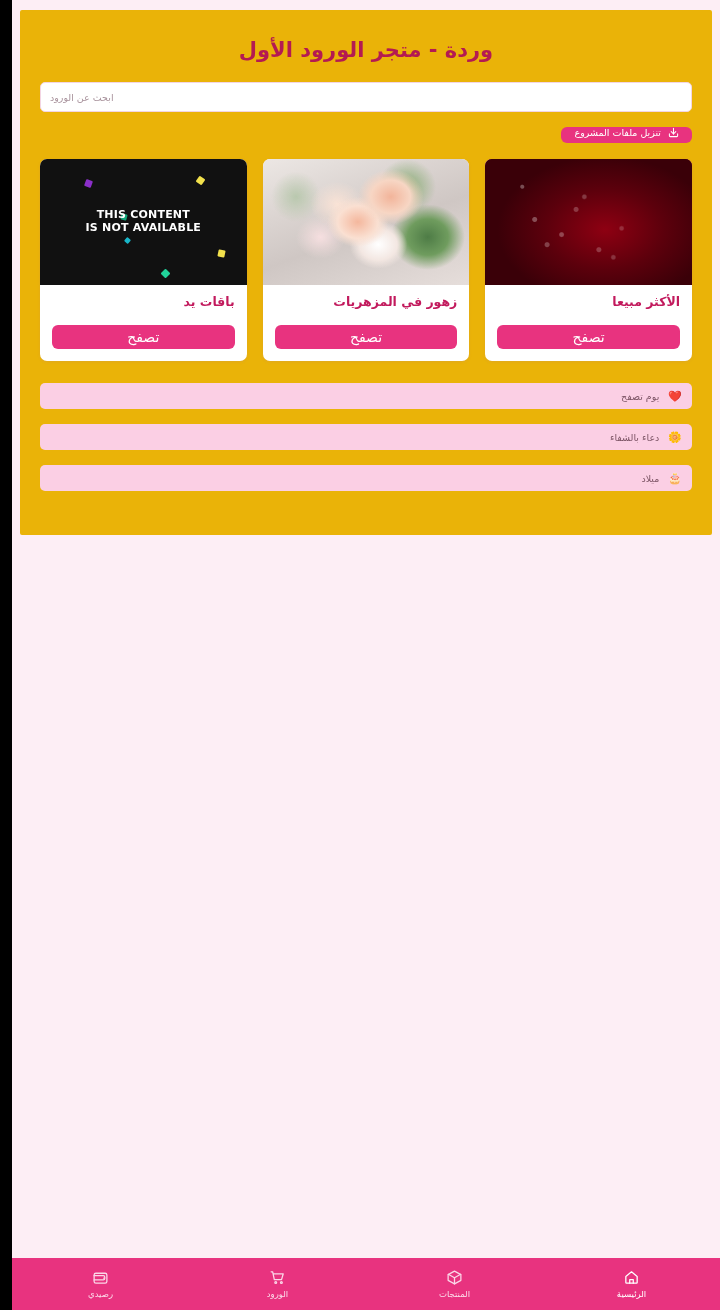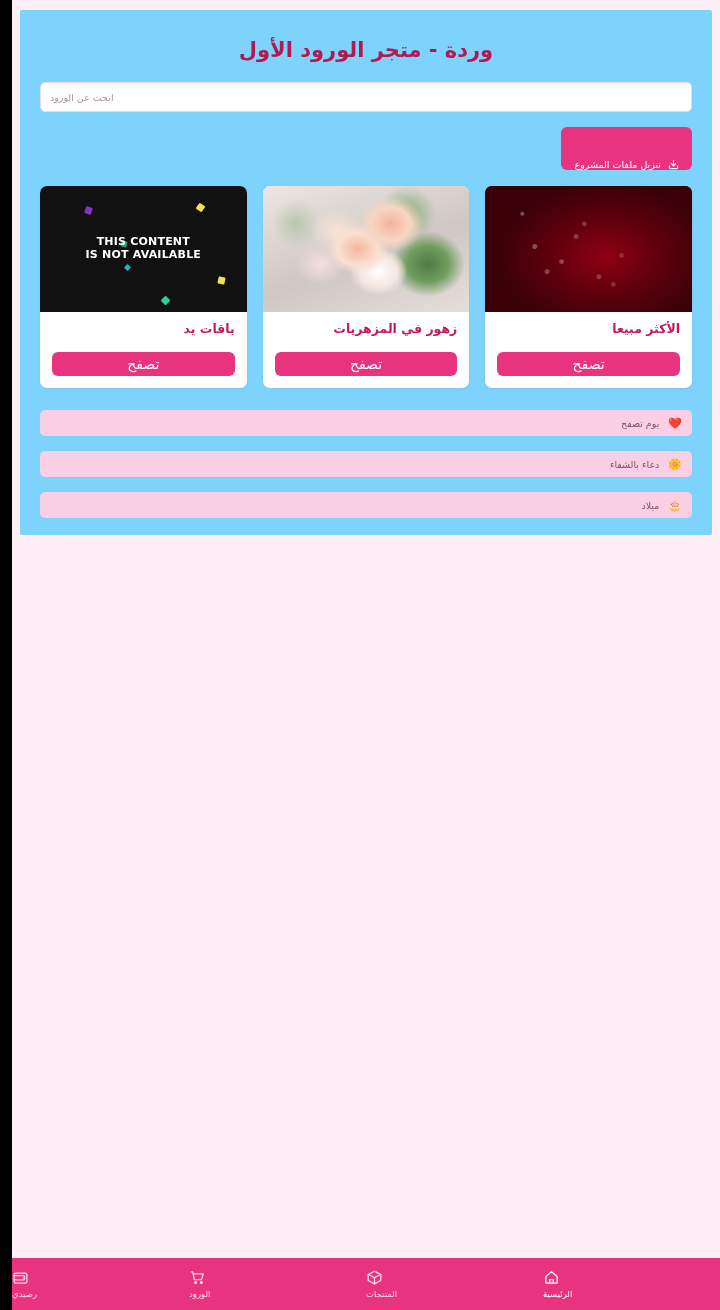--- a/index.html
+++ b/index.html
@@ -27,21 +27,21 @@
     overflow: hidden;
   }
 
   
   .panel {
     position: absolute;
     left: 8px;
     top: 10px;
     width: 692px;
     height: 525px;
-    background: #7dd3fc;
+    background: #eab308;
     border-radius: 2px;
   }
 
   .page-title {
     text-align: center;
     color: #b41a52;
     font-size: 21px;
     font-weight: bold;
     padding-top: 28px;
     letter-spacing: 0px;
@@ -65,27 +65,27 @@
     text-align: left;
     direction: rtl;
     outline: none;
   }
   .search-input::placeholder { color: #a8929c; opacity: 1; }
 
   
   .download-row { margin: 15px 0 0 0; padding-right: 20px; display: flex; }
   .download-btn {
     display: inline-flex;
-    align-items: flex-end;
+    align-items: flex-start;
     gap: 7px;
     background: #e8337f;
     color: #ffffff;
     border: none;
     border-radius: 6px;
-    height: 43px;
+    height: 16px;
     padding: 0 13px;
     font-family: "DejaVu Sans", "Liberation Sans", sans-serif;
     font-size: 9.5px;
     cursor: pointer;
     direction: rtl;
   }
   .dl-icon { width: 11px; height: 11px; display: block; }
 
   
   .cards {
@@ -209,21 +209,21 @@
     height: 52px;
     background: #e8337f;
     display: flex;
     align-items: center;
     direction: rtl;
   }
   .nav-item {
     flex: 1 1 0;
     display: flex;
     flex-direction: column;
-    align-items: flex-end;
+    align-items: center;
     justify-content: center;
     gap: 3px;
     color: #fbd7e8;
     cursor: pointer;
   }
   .nav-item svg { display: block; }
   .nav-label { font-size: 8.5px; color: #fcdcea; }
   .nav-item.active { color: #ffffff; }
   .nav-item.active .nav-label { color: #ffffff; }
 </style>

